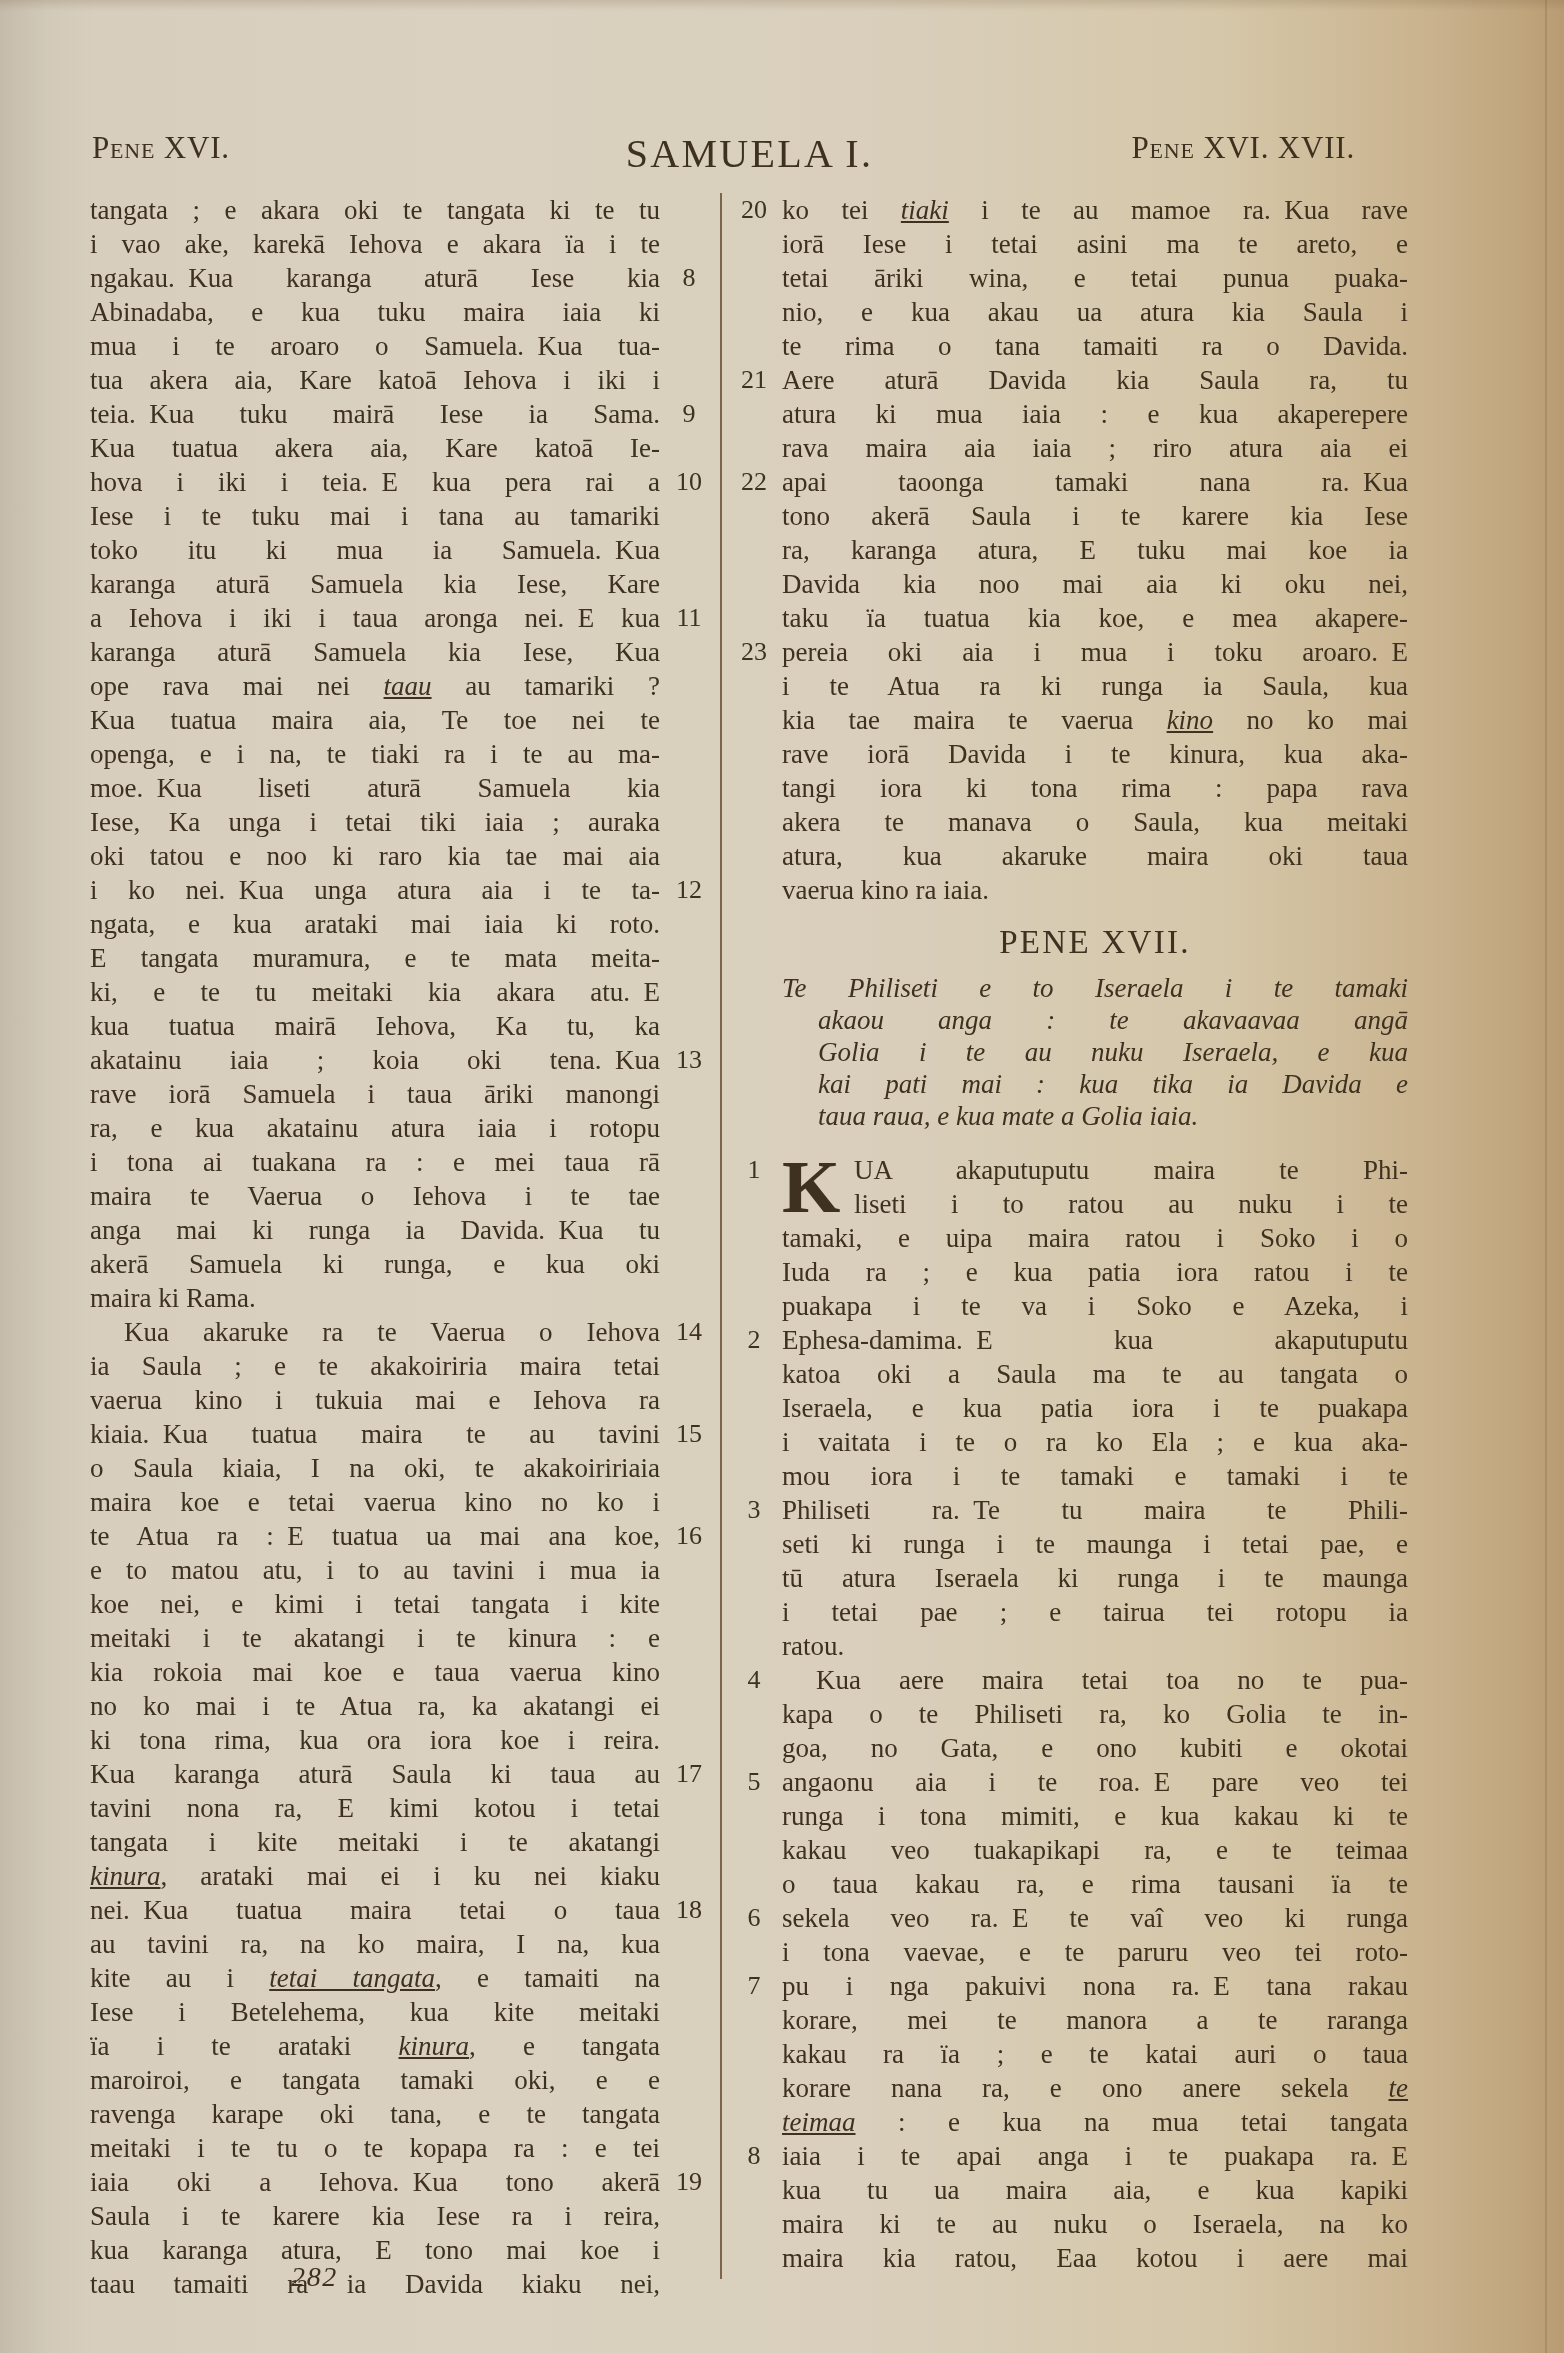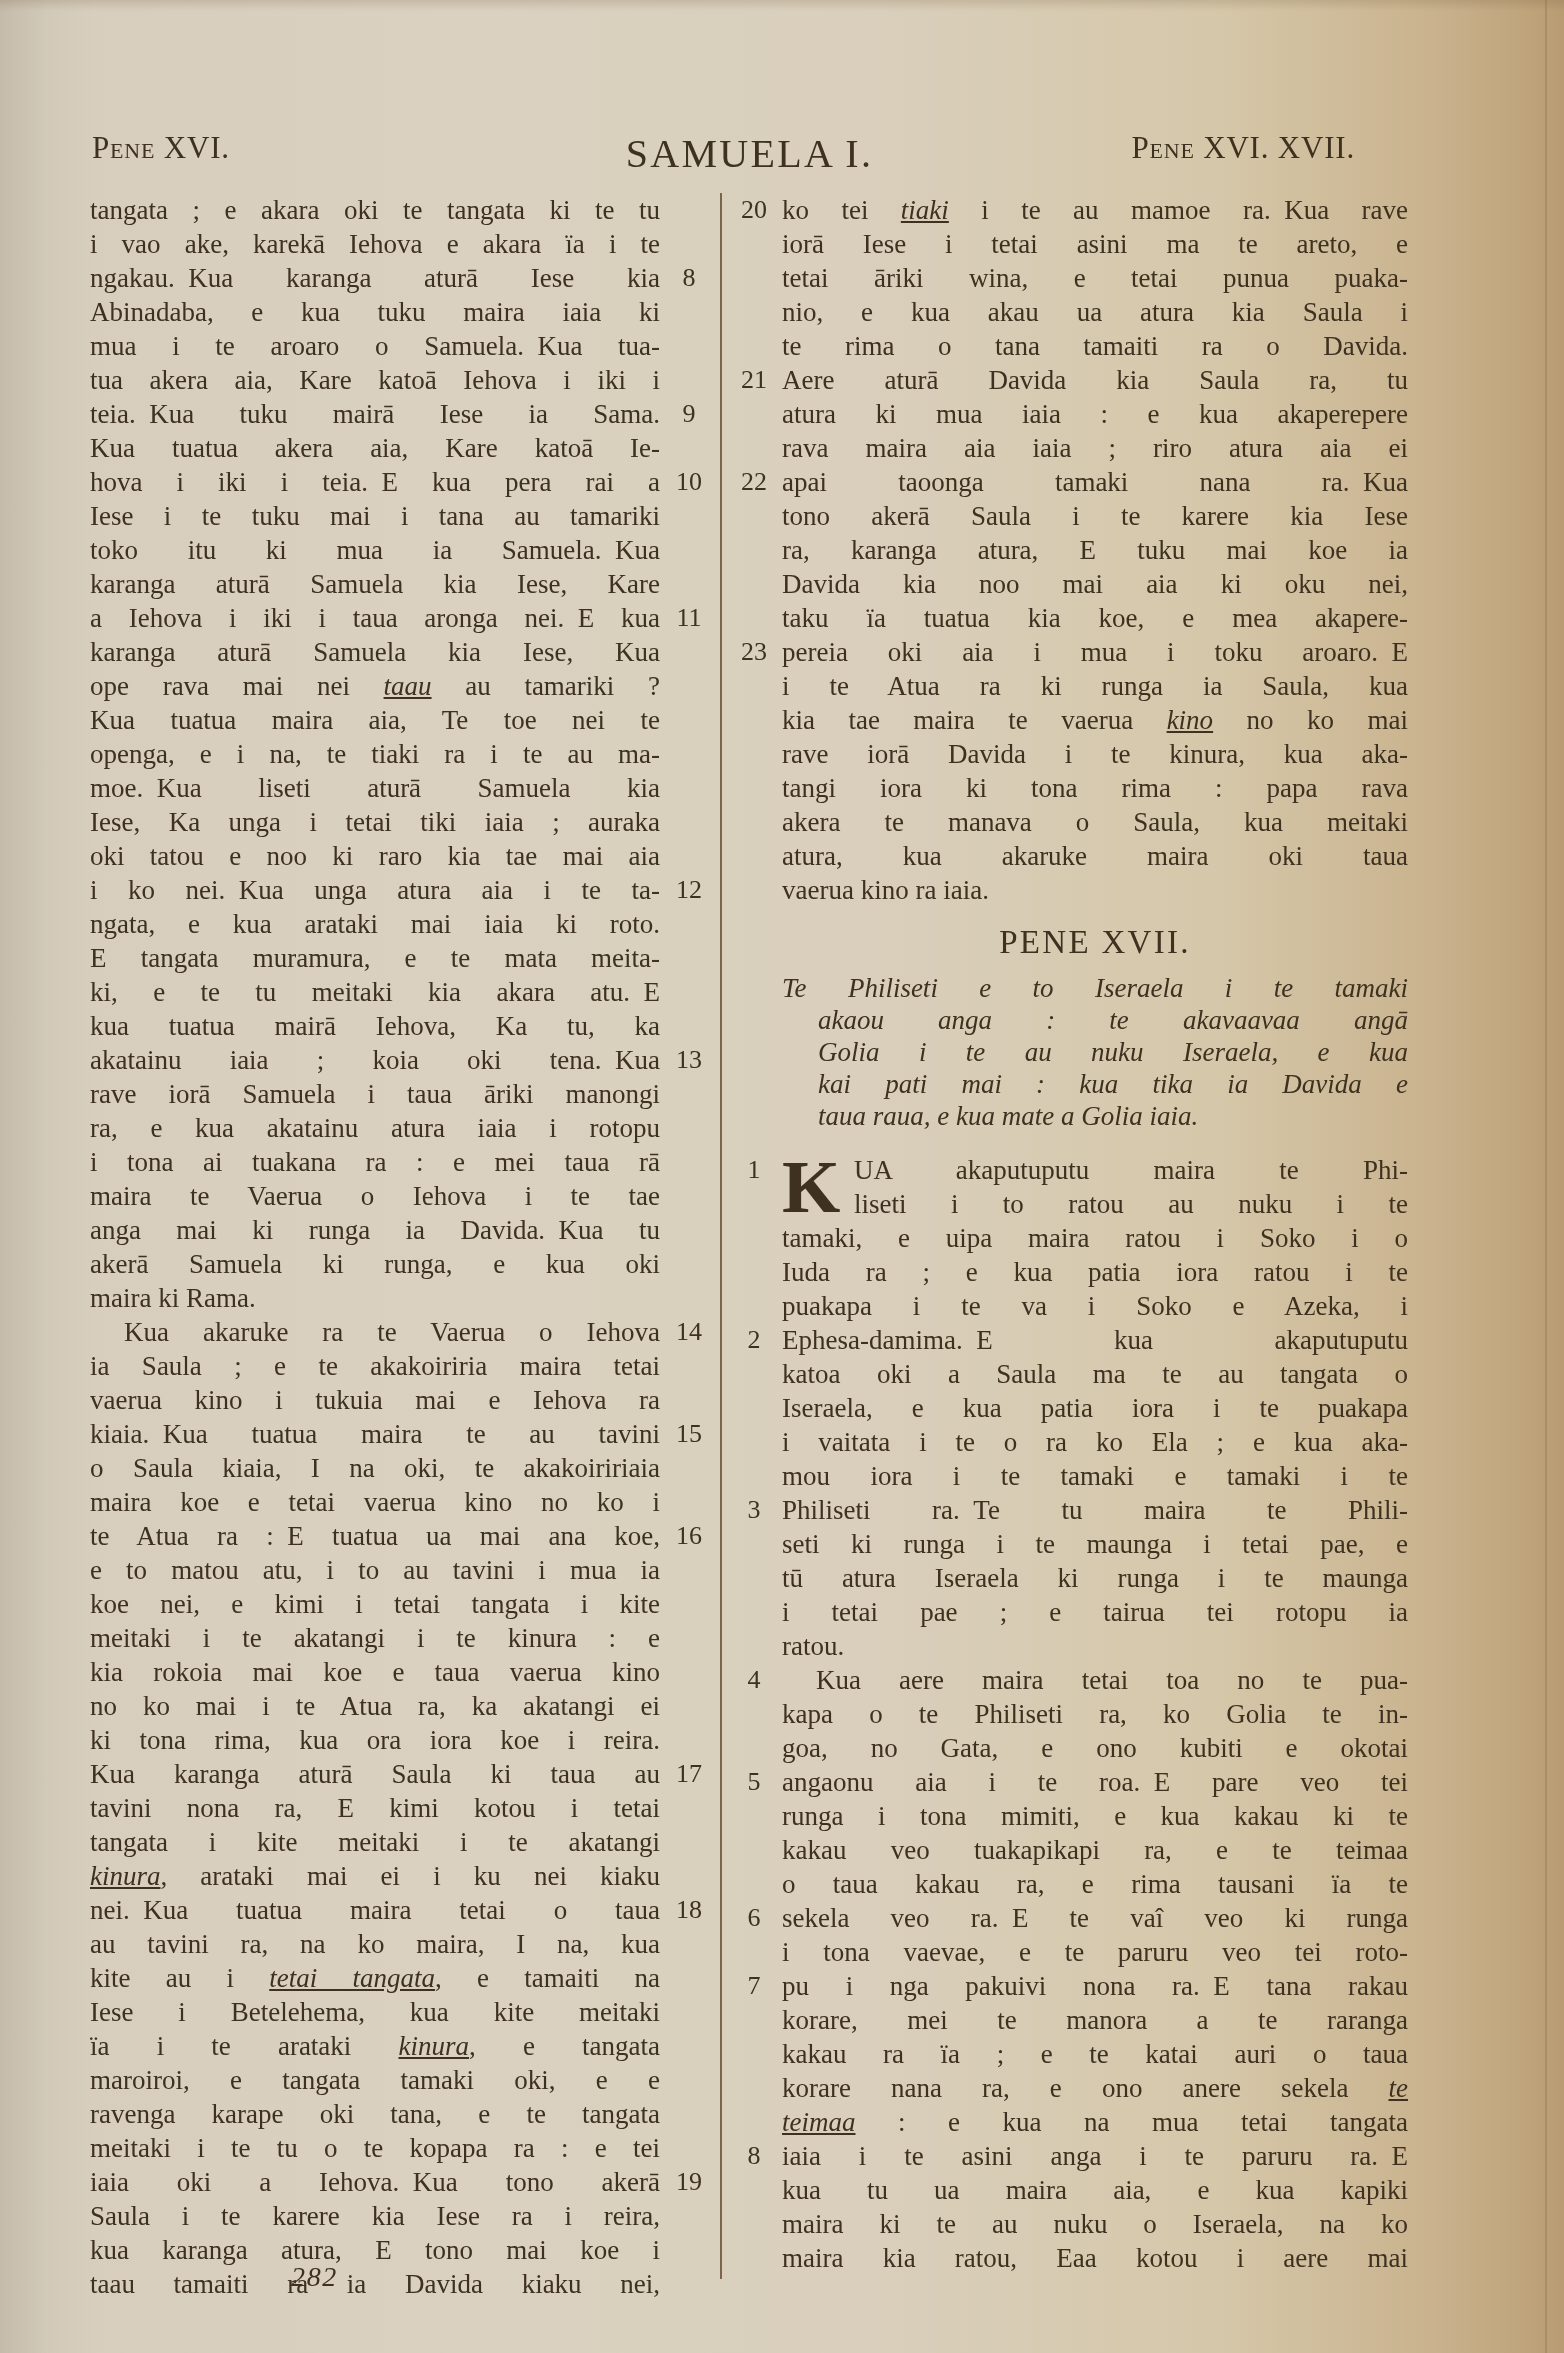--- a/index.html
+++ b/index.html
@@ -533,21 +533,21 @@
       <div class="ln">
         <span class="vnum"></span>
         <span class="ltx jt"><span>korare nana ra, e ono anere sekela </span><i>te</i></span>
       </div>
       <div class="ln">
         <span class="vnum"></span>
         <span class="ltx jt"><i>teimaa</i><span> : e kua na mua tetai tangata</span></span>
       </div>
       <div class="ln">
         <span class="vnum">8</span>
-        <span class="ltx jt"><span>iaia i te asini anga i te paruru ra. E</span></span>
+        <span class="ltx jt"><span>iaia i te apai anga i te puakapa ra. E</span></span>
       </div>
       <div class="ln">
         <span class="vnum"></span>
         <span class="ltx jt"><span>kua tu ua maira aia, e kua kapiki</span></span>
       </div>
       <div class="ln">
         <span class="vnum"></span>
         <span class="ltx jt"><span>maira ki te au nuku o Iseraela, na ko</span></span>
       </div>
       <div class="ln">

